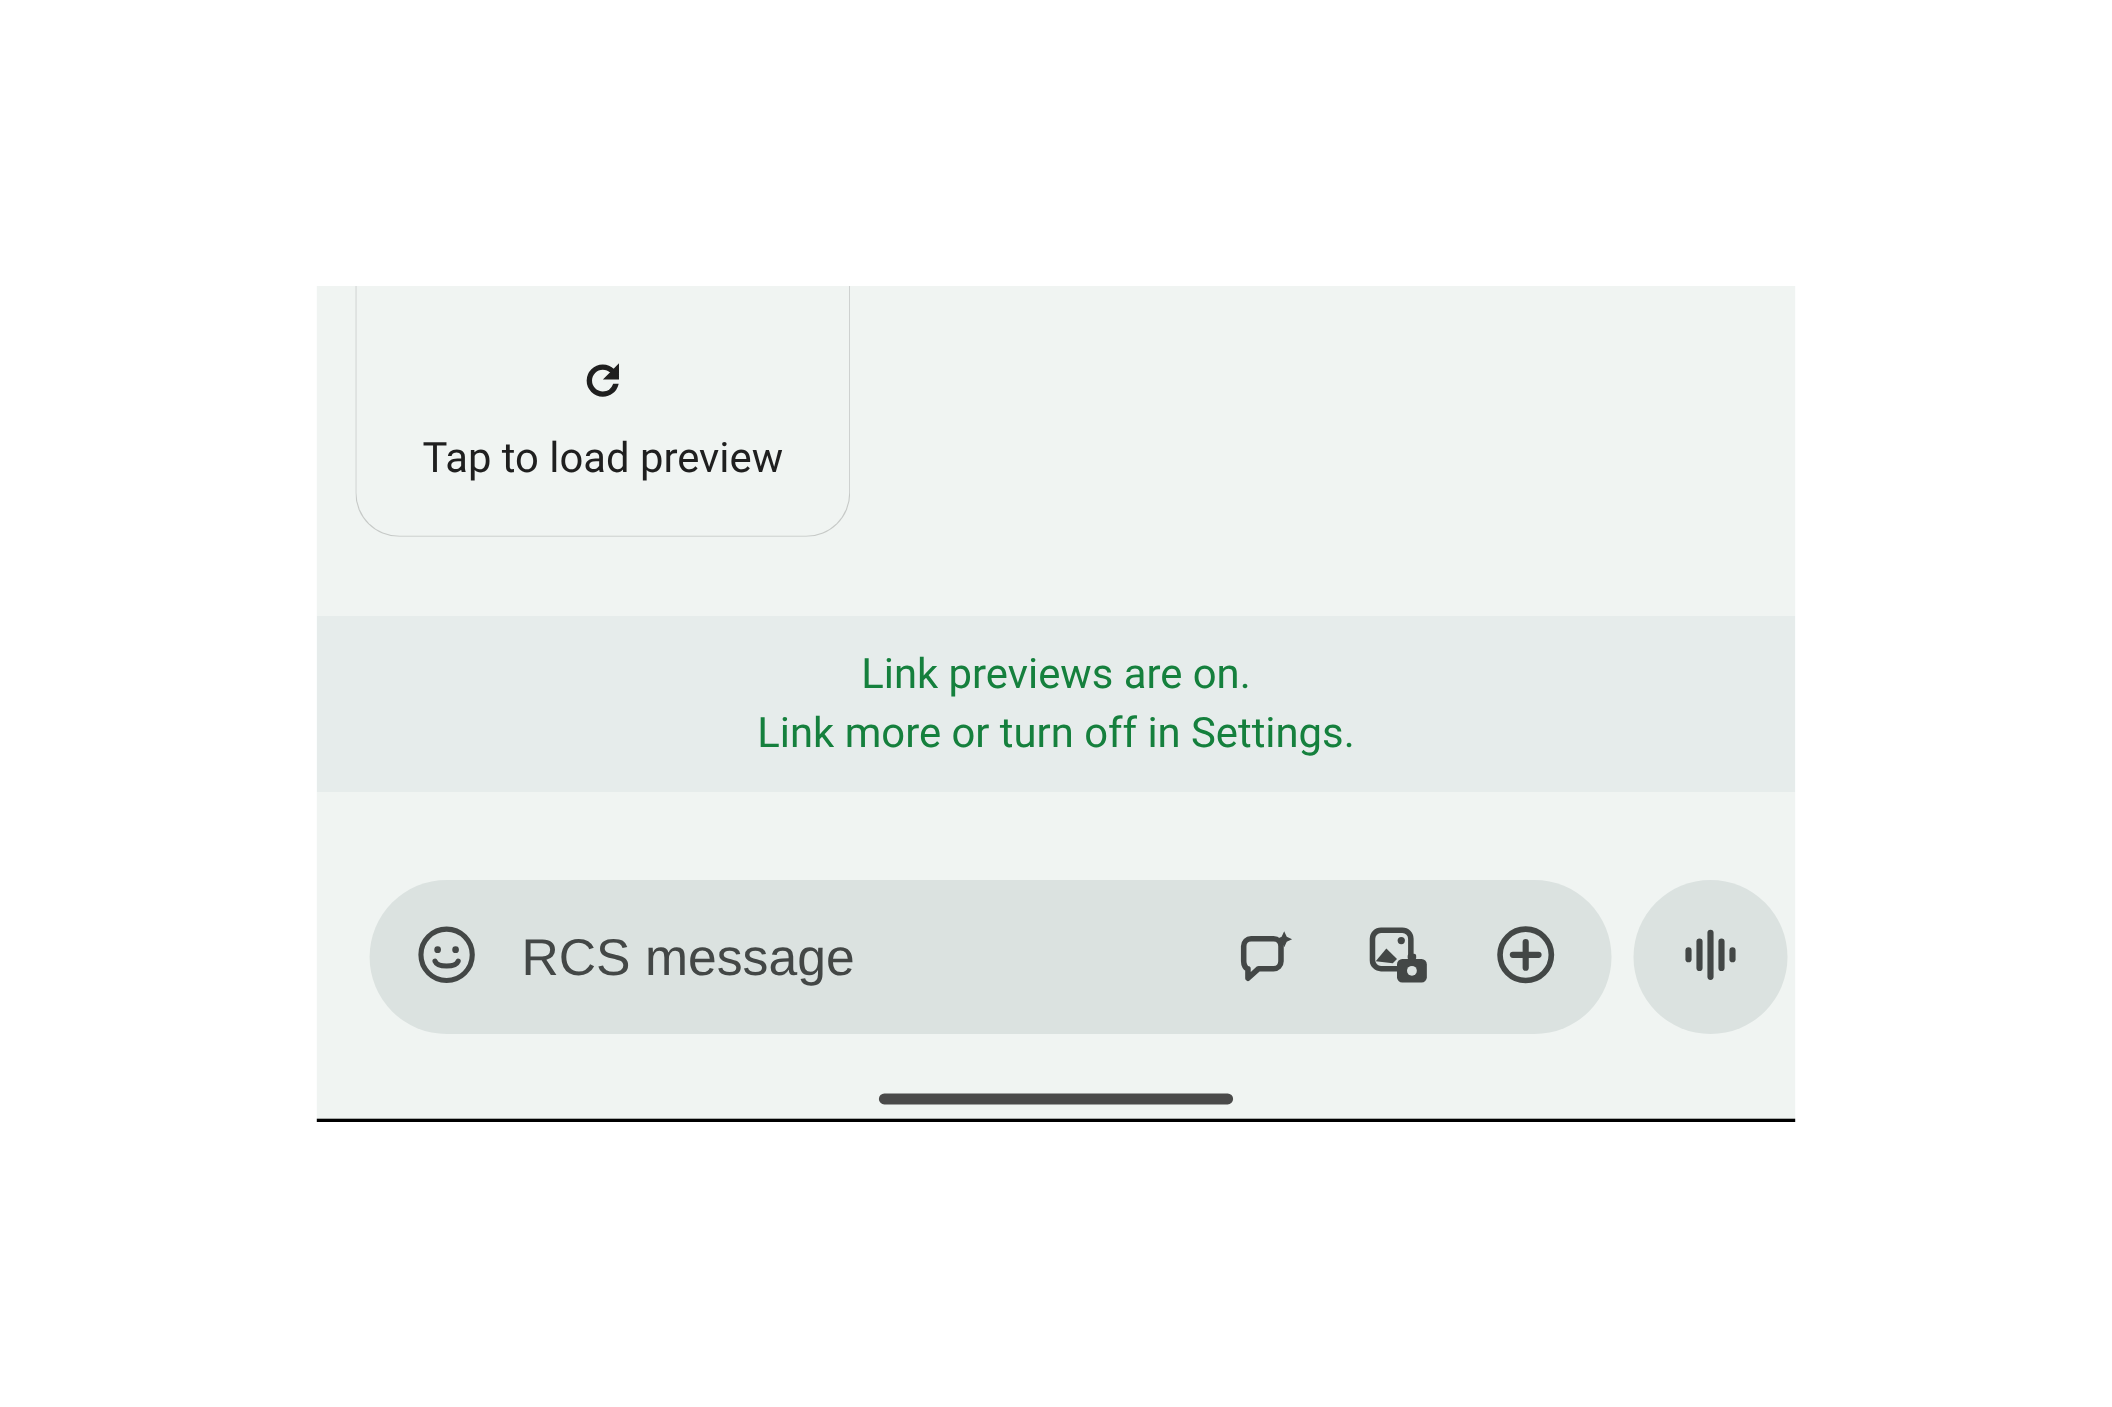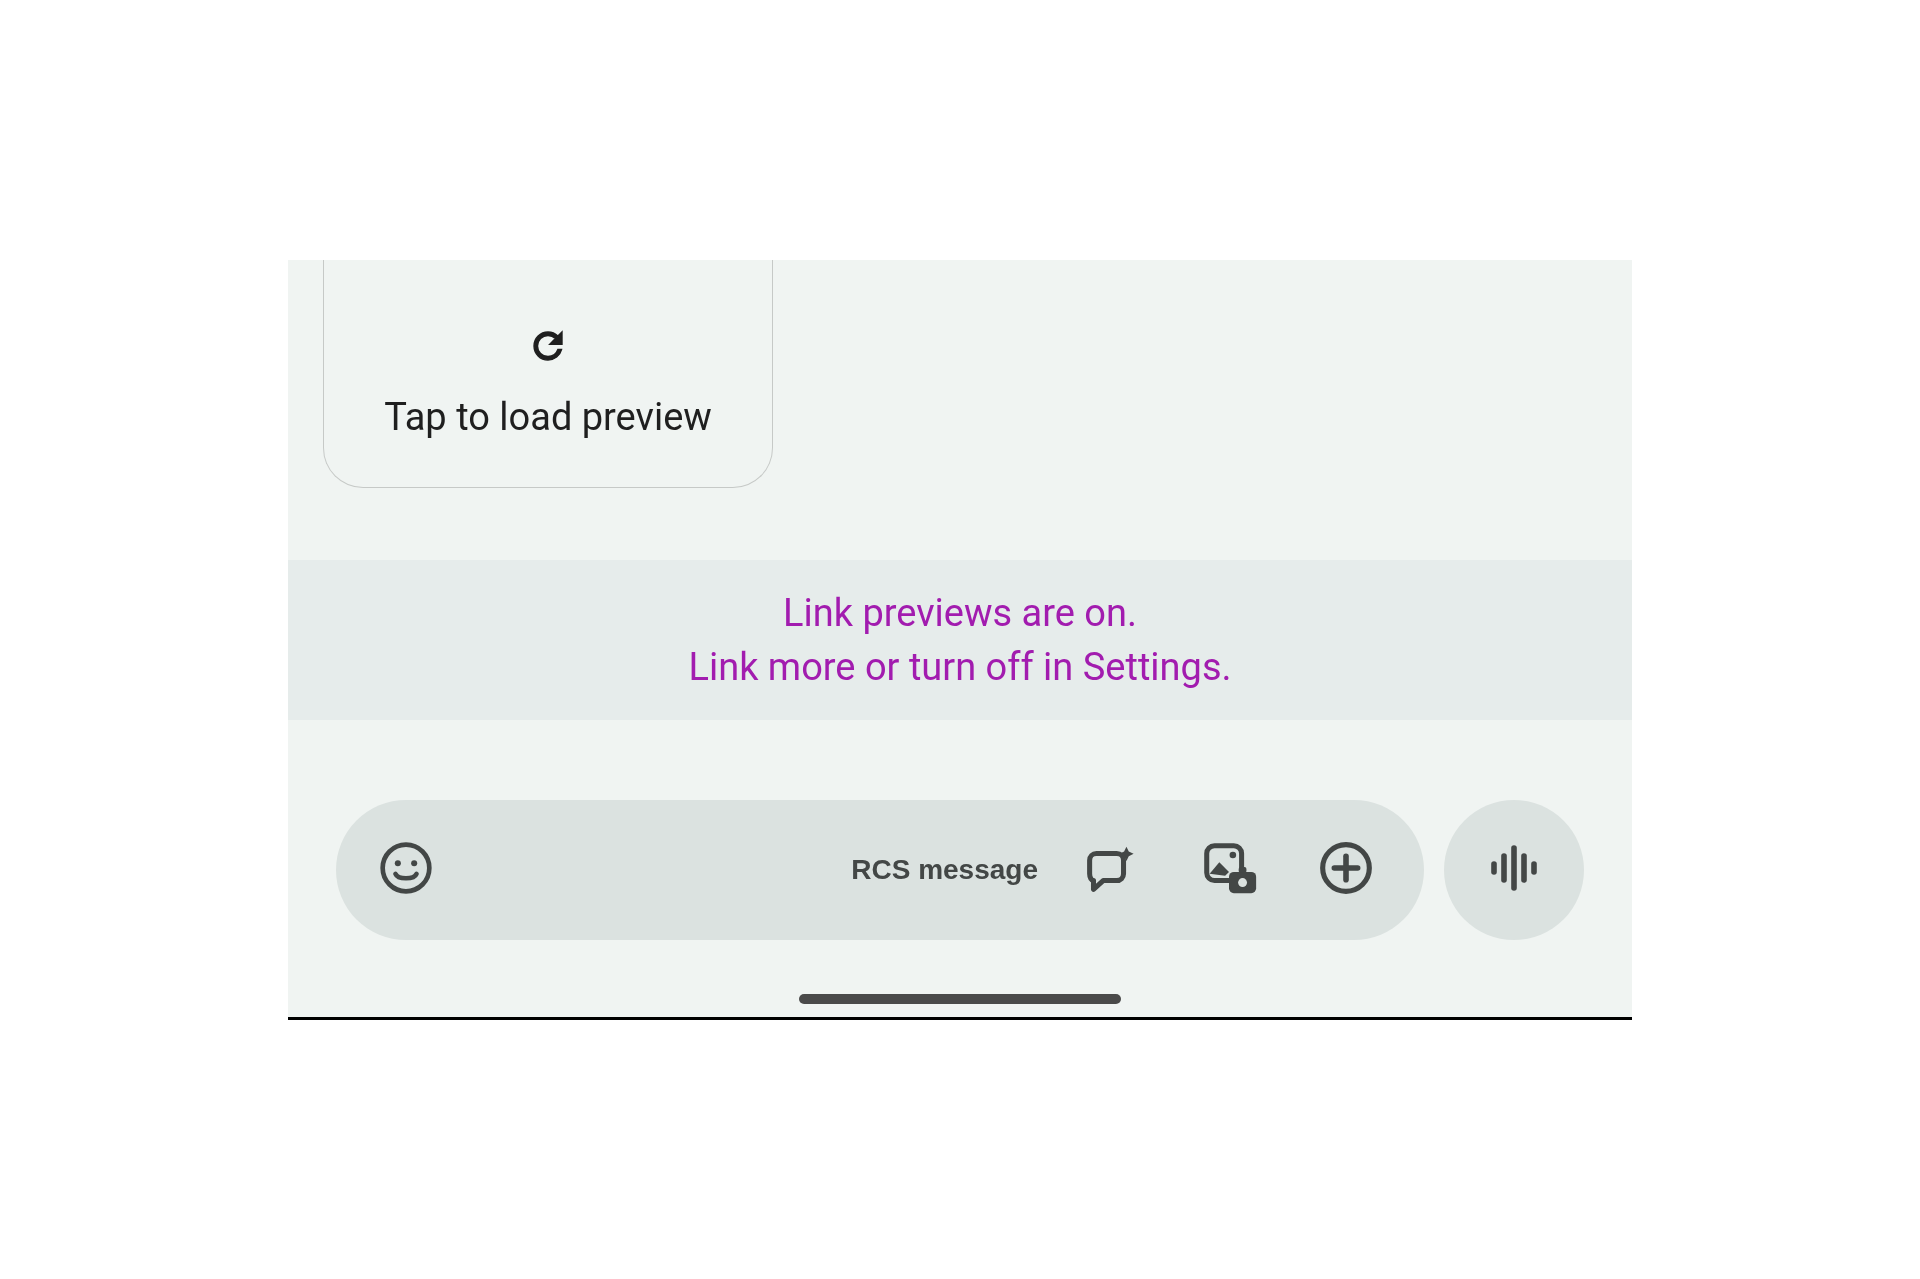--- a/index.html
+++ b/index.html
@@ -67,21 +67,21 @@
       background: #e6eceb;
       display: flex;
       flex-direction: column;
       align-items: center;
       justify-content: center;
       gap: 10px;
     }
     
     .banner-text {
       font-size: 38px;
-      color: #a21caf;
+      color: #15803d;
       font-weight: 400;
       text-align: center;
     }
     
     .compose-bar {
       position: absolute;
       bottom: 77px;
       left: 48px;
       right: 48px;
       display: flex;
@@ -104,25 +104,24 @@
       flex-shrink: 0;
       display: flex;
       align-items: center;
       justify-content: center;
     }
     
     .input-field {
       flex: 1;
       border: none;
       background: transparent;
-      font-size: 28px;
+      font-size: 47px;
       color: #434746;
-      font-weight: 700;
+      font-weight: 400;
       outline: none;
-      text-align: right;
     }
     
     .input-field::placeholder {
       color: #434746;
     }
     
     .input-actions {
       display: flex;
       align-items: center;
       gap: 58px;

